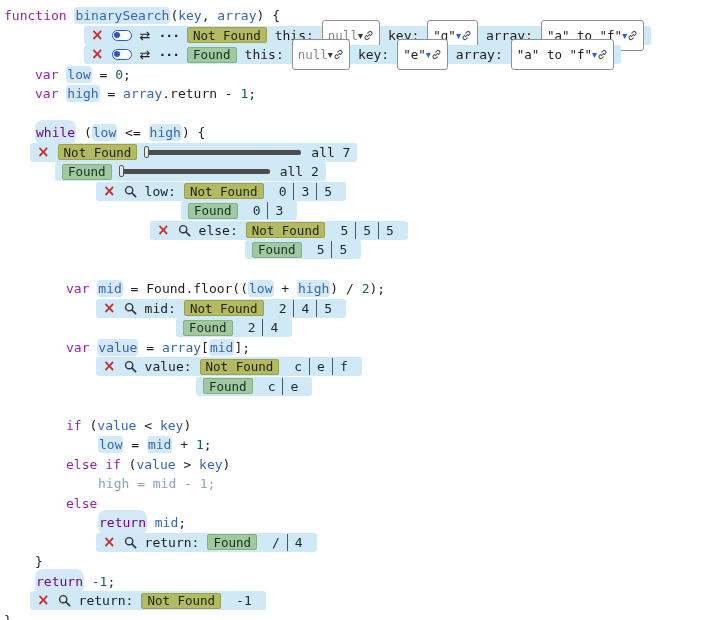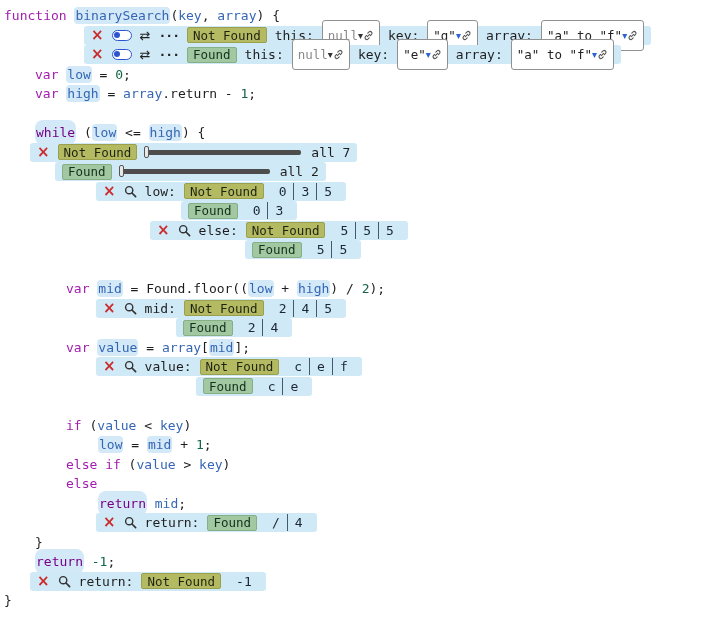--- a/index.html
+++ b/index.html
@@ -103,20 +103,21 @@
     <div class="line" style="padding-left: 62px;"><span class="tok kw">var</span><span class="tok pl"> </span><span class="tok idh">value</span><span class="tok pl"> = </span><span class="tok id">array</span><span class="tok pl">[</span><span class="tok idh">mid</span><span class="tok pl">];</span></div>
     <div class="line"><span class="wbox" style="margin-left: 92px;"><span class="close-x">×</span><span class="mag"><svg width="13" height="13" viewBox="0 0 13 13">
             <circle cx="5.2" cy="5.2" r="3.6" fill="none" stroke="#333" stroke-width="1.4"></circle>
             <line x1="8" y1="8" x2="11.6" y2="11.6" stroke="#333" stroke-width="1.7" stroke-linecap="round"></line>
           </svg></span><span class="wlabel">value:</span><span class="badge notfound">Not Found</span><span class="cells"><span class="cell">c</span><span class="cell">e</span><span class="cell">f</span></span></span></div>
     <div class="line"><span class="wbox" style="margin-left: 192px;"><span class="badge found">Found</span><span class="cells"><span class="cell">c</span><span class="cell">e</span></span></span></div>
     <div class="line"></div>
     <div class="line" style="padding-left: 62px;"><span class="tok kw">if</span><span class="tok pl"> (</span><span class="tok id">value</span><span class="tok pl"> &lt; </span><span class="tok id">key</span><span class="tok pl">)</span></div>
     <div class="line" style="padding-left: 94px;"><span class="tok idh">low</span><span class="tok pl"> = </span><span class="tok idh">mid</span><span class="tok pl"> + </span><span class="tok num">1</span><span class="tok pl">;</span></div>
     <div class="line" style="padding-left: 62px;"><span class="tok kw">else</span><span class="tok pl"> </span><span class="tok kw">if</span><span class="tok pl"> (</span><span class="tok id">value</span><span class="tok pl"> &gt; </span><span class="tok id">key</span><span class="tok pl">)</span></div>
+    <div class="line" style="padding-left: 94px;"><span class="tok gr">high = mid - 1;</span></div>
     <div class="line" style="padding-left: 62px;"><span class="tok kw">else</span></div>
     <div class="line" style="padding-left: 94px;"><span class="tok kwh">return</span><span class="tok pl"> </span><span class="tok id">mid</span><span class="tok pl">;</span></div>
     <div class="line"><span class="wbox" style="margin-left: 92px;"><span class="close-x">×</span><span class="mag"><svg width="13" height="13" viewBox="0 0 13 13">
             <circle cx="5.2" cy="5.2" r="3.6" fill="none" stroke="#333" stroke-width="1.4"></circle>
             <line x1="8" y1="8" x2="11.6" y2="11.6" stroke="#333" stroke-width="1.7" stroke-linecap="round"></line>
           </svg></span><span class="wlabel">return:</span><span class="badge found">Found</span><span class="cells"><span class="cell">/</span><span class="cell">4</span></span></span></div>
     <div class="line" style="padding-left: 31px;"><span class="tok pl">}</span></div>
     <div class="line" style="padding-left: 31px;"><span class="tok kwh">return</span><span class="tok pl"> </span><span class="tok num">-1</span><span class="tok pl">;</span></div>
     <div class="line"><span class="wbox" style="margin-left: 26px;"><span class="close-x">×</span><span class="mag"><svg width="13" height="13" viewBox="0 0 13 13">
             <circle cx="5.2" cy="5.2" r="3.6" fill="none" stroke="#333" stroke-width="1.4"></circle>

